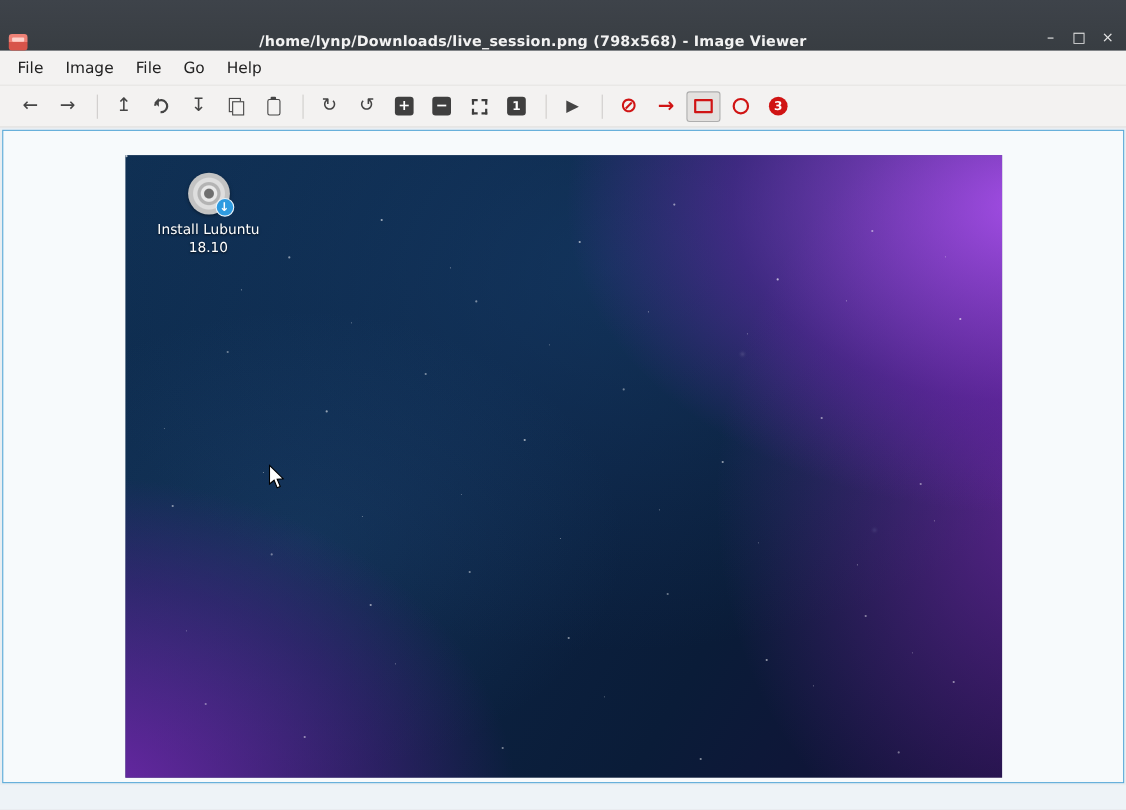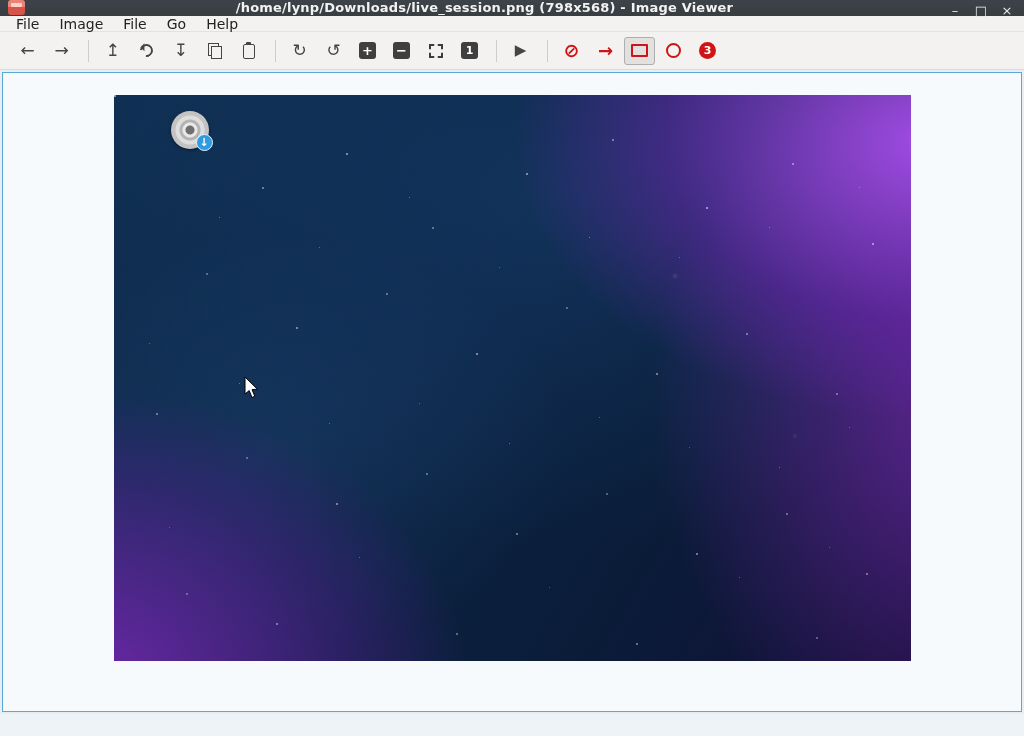--- a/index.html
+++ b/index.html
@@ -7,29 +7,29 @@
     --titlebar-bg:#383d42;
     --viewport-border:#58a8d8;
     --toolbar-bg:#f3f2f1;
     --icon-color:#454545;
   }
   *{box-sizing:border-box;margin:0;padding:0}
   body{font-family:"DejaVu Sans","Liberation Sans",sans-serif;background:#c9c9c9}
   .window{width:1024px;height:736px;display:flex;flex-direction:column;background:#eef2f5;overflow:hidden;position:relative}
 
   
-  .titlebar{height:16px;background:linear-gradient(#3e434a,var(--titlebar-bg));display:flex;align-items:flex-start;color:#f2f2f2;flex:0 0 auto;position:relative}
+  .titlebar{height:46px;background:linear-gradient(#3e434a,var(--titlebar-bg));display:flex;align-items:flex-end;color:#f2f2f2;flex:0 0 auto;position:relative}
   .app-icon{width:17px;height:15px;margin-left:8px;border-radius:3px;background:linear-gradient(#ef8277 45%,#d8544a 46%);position:relative;flex:0 0 auto}
   .app-icon::after{content:"";position:absolute;left:3px;top:3px;width:11px;height:4px;background:#ffd9d4;border-radius:1px;opacity:.9}
   .title{flex:1;text-align:center;font-size:13px;font-weight:bold;letter-spacing:.2px;white-space:nowrap;overflow:hidden;text-overflow:ellipsis}
   .win-controls{display:flex;align-items:center;gap:4px;margin-right:6px}
   .win-btn{width:22px;height:22px;background:transparent;border:none;color:#e8e8e8;font-size:13px;line-height:22px;text-align:center;padding:0;cursor:default;font-family:inherit}
 
   
-  .menubar{height:16px;background:var(--toolbar-bg);display:flex;align-items:center;padding-left:6px;flex:0 0 auto;border-bottom:1px solid #e4e2e0}
+  .menubar{height:32px;background:var(--toolbar-bg);display:flex;align-items:center;padding-left:6px;flex:0 0 auto;border-bottom:1px solid #e4e2e0}
   .menu-item{padding:4px 10px;font-size:14px;color:#222;background:transparent;border:none;cursor:default;font-family:inherit}
 
   
   .toolbar{height:38px;background:var(--toolbar-bg);display:flex;align-items:center;padding-left:12px;flex:0 0 auto;border-bottom:1px solid #dcdad8}
   .tb{width:31px;height:28px;display:inline-flex;align-items:center;justify-content:center;background:transparent;border:1px solid transparent;border-radius:3px;padding:0;margin-right:3px;cursor:default;font-family:inherit}
   .tb.selected{background:#e3e1df;border-color:#aeaeae}
   .sep{width:1px;height:22px;background:#cfcdcb;margin:0 8px;display:inline-block}
   .glyph{color:var(--icon-color);font-size:17px;line-height:1}
   .glyph.small{font-size:15px}
   .darkbox{display:inline-block;width:17px;height:17px;background:#3f3f3f;border-radius:3px;color:#fff;font-weight:bold;font-size:13px;line-height:17px;text-align:center}
@@ -184,20 +184,24 @@
 
   <div class="content">
     <div class="viewport">
       <div class="photo">
         <div class="stars"></div>
 
         <div class="desktop-icon">
           <div class="disc">
             <span class="badge">↓</span>
           </div>
+          <div class="icon-label">
+            <div>Install Lubuntu</div>
+            <div>18.10</div>
+          </div>
         </div>
 
         <span class="cursor">
           <svg width="16" height="24" viewBox="0 0 16 24">
             <path d="M1 1 L1 18 L5.2 14.6 L8 21.5 L10.8 20.2 L8 13.6 L13.4 13.2 Z" fill="#ffffff" stroke="#000000" stroke-width="1"></path>
           </svg>
         </span>
       </div>
     </div>
   </div>

